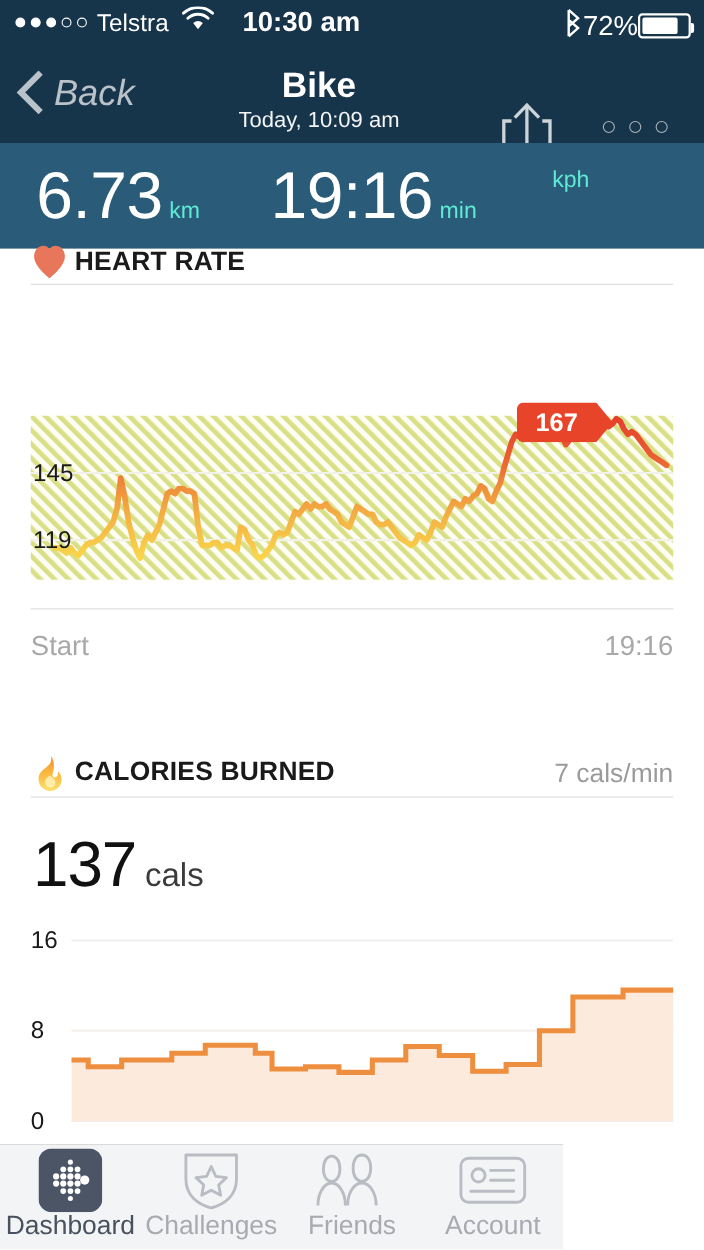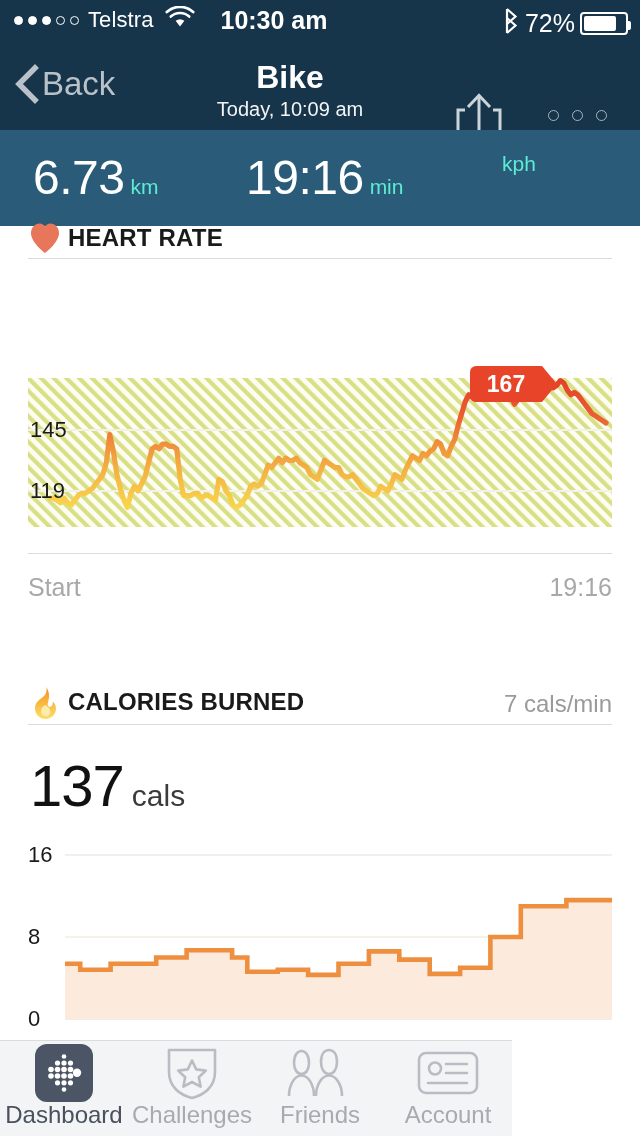--- a/index.html
+++ b/index.html
@@ -19,48 +19,48 @@
   .sb-left { position: absolute; left: 14px; top: 6px; display: flex; align-items: center; }
   .dots { display: flex; align-items: center; gap: 5px; margin-right: 9px; }
   .dot { width: 9px; height: 9px; border-radius: 50%; border: 1.6px solid #fff; }
   .dot.full { background: #fff; }
   .carrier { font-size: 22px; letter-spacing: .1px; line-height: 28px; }
   .wifi { margin-left: 11px; }
   .sb-time {
     position: absolute; left: 0; top: 6px; width: 548px; text-align: center;
     font-size: 25px; font-weight: bold; line-height: 28px;
   }
-  .sb-right { position: absolute; right: 12px; top: 7px; display: flex; align-items: center; gap: 5px; }
+  .sb-right { position: absolute; right: 12px; top: 7px; display: flex; align-items: center; gap: 0; }
   .batt-pct { font-size: 25px; line-height: 26px; }
   .batt { position: relative; width: 48px; height: 23px; border: 2px solid #fff; border-radius: 4px; }
   .batt-fill { position: absolute; left: 2px; top: 2px; bottom: 2px; width: 60%; background: #fff; border-radius: 2px; }
   .batt-nub { position: absolute; right: -5px; top: 7px; width: 3px; height: 9px; background: #fff; border-radius: 0 2px 2px 0; }
 
   
   .navbar {
     position: absolute; left: 0; top: 40px; width: 640px; height: 90px;
     background: #16344a; color: #fff;
   }
   .back { position: absolute; left: 14px; top: 24px; display: flex; align-items: center; cursor: pointer; }
   .chev { width: 26px; height: 40px; }
-  .back-label { font-size: 33px; color: #b9c2c9; margin-left: 2px; line-height: 40px; }
+  .back-label { font-size: 33px; color: #b9c2c9; margin-left: 9px; line-height: 40px; font-style: italic; }
   .nav-title-wrap { position: absolute; left: 0; top: 18px; width: 580px; text-align: center; }
   .nav-title { font-size: 32px; font-weight: bold; line-height: 38px; }
   .nav-sub { font-size: 20px; line-height: 24px; margin-top: 1px; color: #f2f4f5; }
   .share-btn { position: absolute; left: 455px; top: 52px; width: 48px; height: 56px; cursor: pointer; }
   .more-btn { position: absolute; left: 548px; top: 70px; display: flex; gap: 13px; cursor: pointer; }
   .more-dot { width: 11px; height: 11px; border-radius: 50%; border: 1.7px solid #aab4bc; }
 
   
   .stats {
     position: absolute; left: 0; top: 130px; width: 640px; height: 96px;
     background: #2a5c79; color: #fff;
   }
   .stat { position: absolute; top: 22px; display: flex; align-items: baseline; }
-  .stat .v { font-size: 48px; line-height: 52px; letter-spacing: -.5px; }
+  .stat .v { font-size: 60px; line-height: 52px; letter-spacing: -.5px; }
   .stat .u { font-size: 21px; line-height: 24px; margin-left: 6px; color: #5eead4; }
   #stat0 { left: 33px; }
   #stat1 { left: 246px; }
   #stat2 { left: 496px; }
 
   
   .section-head {
     position: absolute; left: 0; width: 640px; height: 46px;
   }
   .sh-icon { position: absolute; left: 30px; top: 0; width: 30px; height: 32px; }

